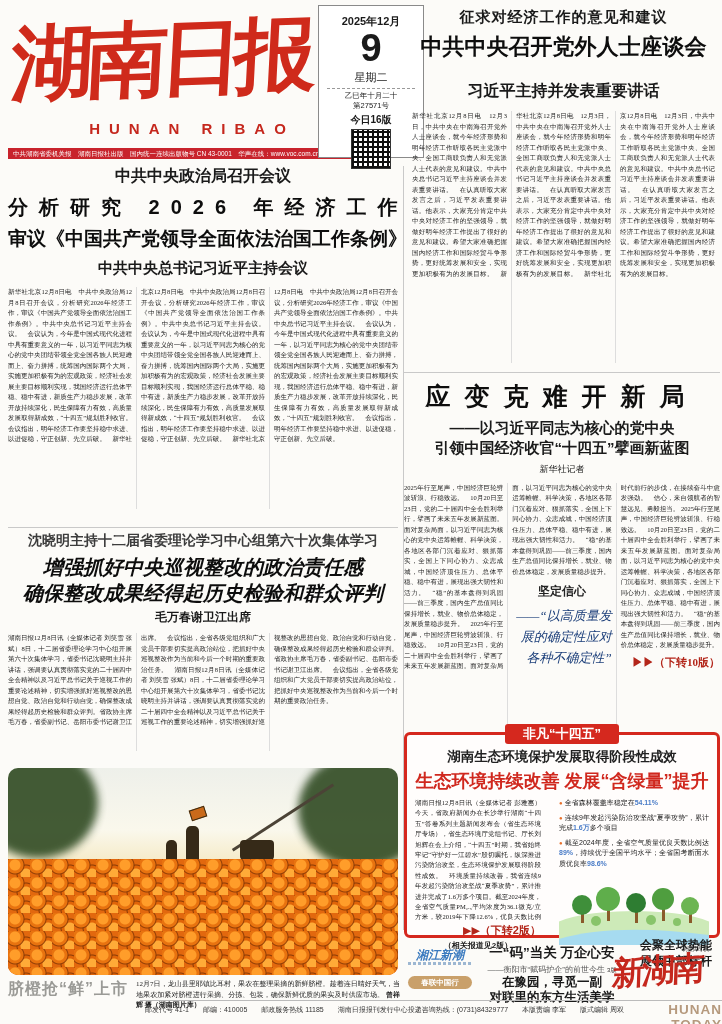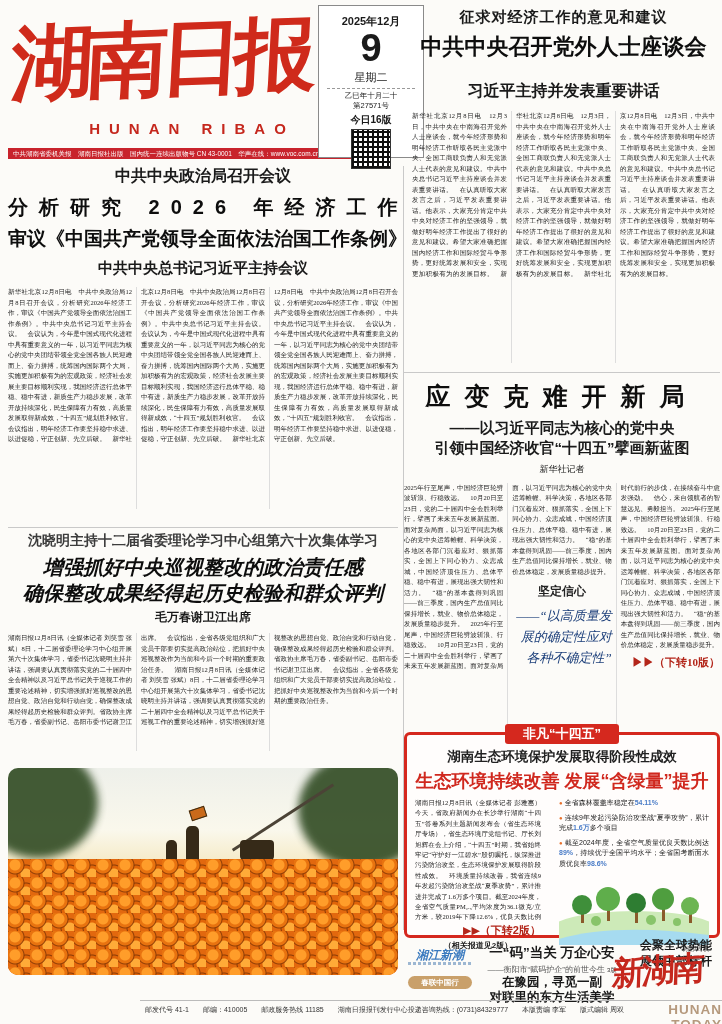--- a/index.html
+++ b/index.html
@@ -197,20 +197,27 @@
     <div class="tree-blob" style="left:-30px; top:-20px; width:120px; height:110px;"></div>
     <div class="tree-blob" style="right:-30px; top:-15px; width:130px; height:115px;"></div>
     <div class="chute" style="right:55px; top:48px;"></div>
     <div class="figure" style="left:178px; top:58px; width:13px; height:42px; border-radius:5px 5px 2px 2px;"></div>
     <div class="basket" style="left:182px; top:40px;"></div>
     <div class="figure" style="left:158px; top:72px; width:11px; height:30px; border-radius:5px;"></div>
     <div class="figure" style="left:232px; top:72px; width:34px; height:20px; border-radius:4px;"></div>
     <div class="orange-field"></div>
   </div>
 
+  <div class="caption-row">
+    <div class="caption-title sans">脐橙抢“鲜”上市</div>
+    <div class="caption-text">
+      <span>12月7日，龙山县里耶镇比耳村，果农在整理采摘的新鲜脐橙。趁着连日晴好天气，当地果农加紧对脐橙进行采摘、分拣、包装，确保新鲜优质的果实及时供应市场。</span>
+      <span class="caption-credit">曾祥辉 摄（湖南图片库）</span>
+    </div>
+  </div>
 
   <div class="eco sans">
     <div class="eco-badge">非凡“十四五”</div>
     <div class="eco-kicker">湖南生态环境保护发展取得阶段性成效</div>
     <div class="eco-headline">生态环境持续改善 发展“含绿量”提升</div>
     <div class="eco-content">
       <div class="eco-left">
         <div class="body" style="font-family:'Liberation Serif',serif">湖南日报12月8日讯（全媒体记者 彭雅惠）今天，省政府新闻办在长沙举行湖南“十四五”答卷系列主题新闻发布会（省生态环境厅专场），省生态环境厅党组书记、厅长刘旭辉在会上介绍，“十四五”时期，我省始终牢记“守护好一江碧水”殷切嘱托，纵深推进污染防治攻坚，生态环境保护发展取得阶段性成效。　环境质量持续改善，我省连续9年发起污染防治攻坚战“夏季攻势”，累计推进并完成了1.6万多个项目。截至2024年度，全省空气质量PM₂.₅平均浓度为36.1微克/立方米，较2019年下降12.6%，优良天数比例达89%，持续优于全国平均水平。全省国考断面水质优良率为98.6%，洞庭湖湖体总磷浓度比2019年下降13.6%。</div>
         <div class="jump">▶▶（下转2版）</div>
         <div class="eco-related">（相关报道见2版）</div>

